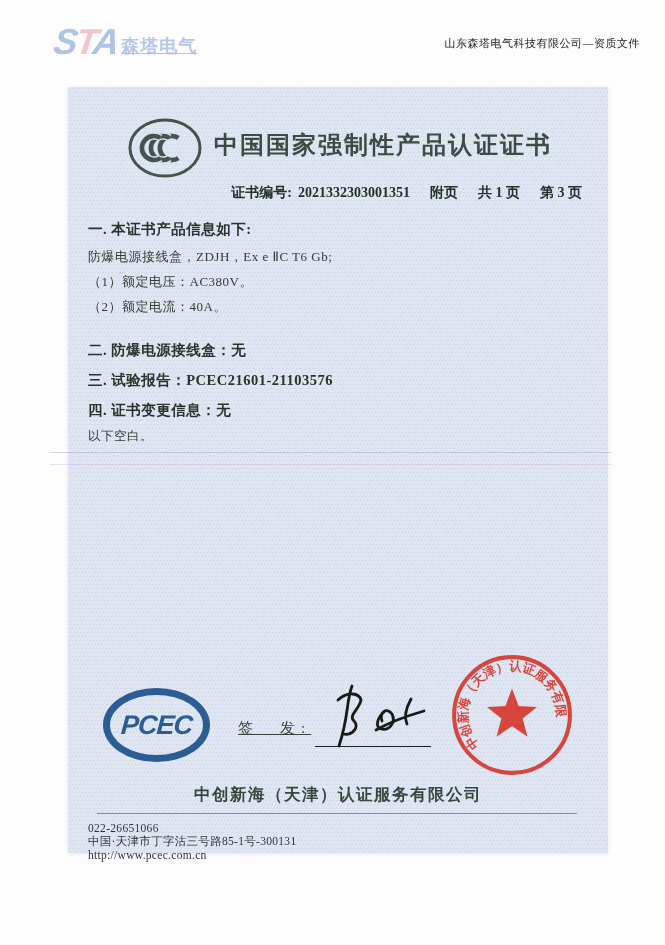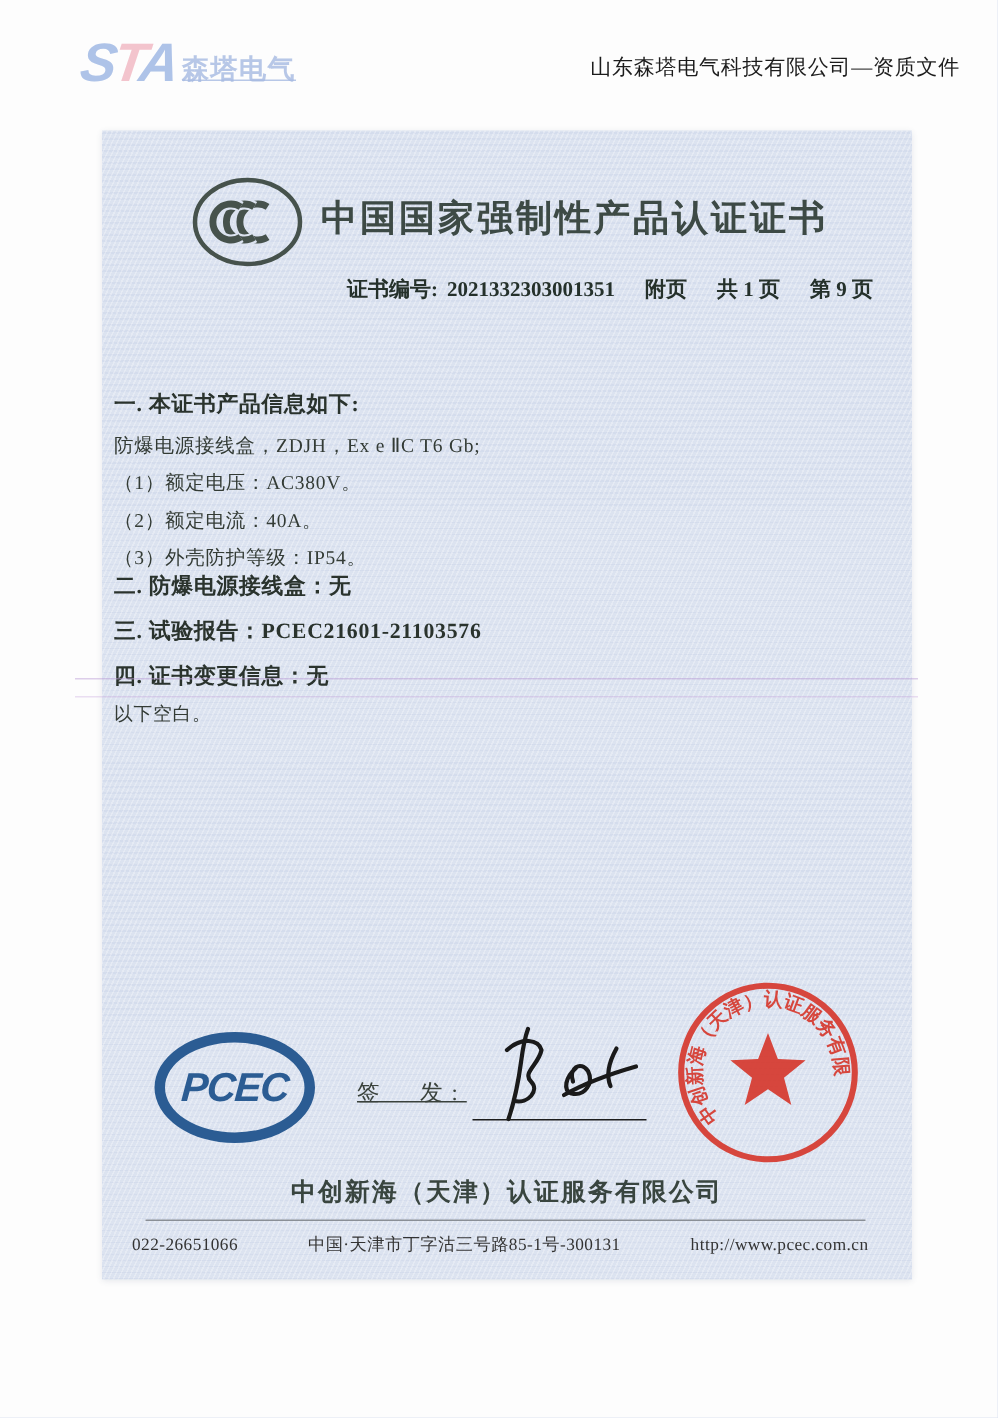--- a/index.html
+++ b/index.html
@@ -27,21 +27,21 @@
   .sta-t{color:rgba(242,190,200,.9);}
   .logo-cn{
     font-family:"Liberation Sans",sans-serif;
     font-weight:700;font-size:18px;line-height:26px;
     color:rgba(165,185,225,.8);letter-spacing:1px;
     padding-bottom:3px;
     text-decoration:underline;
   }
   .hdr-label{
     position:absolute;top:36px;right:25px;
-    font-size:14px;color:#1c1c1c;letter-spacing:.5px;
+    font-size:11px;color:#1c1c1c;letter-spacing:.5px;
     font-family:"Liberation Serif",serif;
   }
 
   
   .paper{
     position:absolute;left:68px;top:87px;width:540px;height:766px;
     background-color:#dce3f0;
     background-image:
       repeating-linear-gradient(115deg, rgba(255,255,255,.28) 0 1px, transparent 1px 3px),
       repeating-linear-gradient(0deg, rgba(178,192,222,.18) 0 1px, transparent 1px 4px);
@@ -69,22 +69,22 @@
   .certline{
     position:absolute;top:97px;left:0;right:26px;
     display:flex;justify-content:flex-end;align-items:baseline;gap:20px;
     font-weight:700;font-size:14px;color:#25312b;
     font-family:"Liberation Serif",serif;white-space:nowrap;
   }
   .certline .lbl{margin-right:6px;}
 
   
   .bline{
-    position:absolute;left:8px;right:16px;
-    font-size:13px;color:#333b35;letter-spacing:.5px;white-space:nowrap;margin-top:40px;
+    position:absolute;left:20px;right:16px;
+    font-size:13px;color:#333b35;letter-spacing:.5px;white-space:nowrap;
   }
   .bline.strong{font-weight:700;font-size:14.5px;color:#2a332d;}
   .bl0{top:133px;} .bl1{top:161px;} .bl2{top:186px;} .bl3{top:211px;}
   .bl4{top:236px;} .bl5{top:254px;} .bl6{top:284px;} .bl7{top:314px;}
   .bl8{top:341px;font-size:12.5px;}
 
   
   .pcec{
     position:absolute;left:35px;top:601px;width:107px;height:74px;
     border:7px solid #2b5c93;border-radius:50%;
@@ -121,21 +121,21 @@
     font-size:16.5px;font-weight:600;color:#39453f;letter-spacing:1.5px;
   }
   .divider{
     position:absolute;top:726px;left:29px;width:480px;height:0;
     border-top:1px solid #8a8f96;
   }
   .pfooter{
     position:absolute;top:735px;left:20px;right:29px;
     display:flex;justify-content:space-between;align-items:baseline;
     font-size:11.5px;color:#333;letter-spacing:.3px;
-    font-family:"Liberation Serif",serif;white-space:nowrap;
+    font-family:"Liberation Serif",serif;white-space:nowrap;flex-direction:column;
   }
 </style>
 </head>
 <body>
 
 <div class="page">
 
   <div class="hdr-logo">
     <span class="sta-word"><span class="sta-s">S</span><span class="sta-t">T</span><span class="sta-a">A</span></span>
     <span class="logo-cn">森塔电气</span>
@@ -155,28 +155,27 @@
         <path d="M 34.4 20.9 A 12 12 0 1 0 34.4 41.1" stroke="#46524c" stroke-width="4.6"></path>
       </g>
     </svg>
 
     <div class="cert-title">中国国家强制性产品认证证书</div>
 
     <div class="certline">
       <span><span class="lbl">证书编号:</span><span>2021332303001351</span></span>
       <span>附页</span>
       <span>共 1 页</span>
-      <span>第 9 页</span>
+      <span>第 3 页</span>
     </div>
 
     <div class="bline strong bl0">一. 本证书产品信息如下:</div>
     <div class="bline bl1">防爆电源接线盒，ZDJH，Ex e ⅡC T6 Gb;</div>
     <div class="bline bl2">（1）额定电压：AC380V。</div>
     <div class="bline bl3">（2）额定电流：40A。</div>
-    <div class="bline bl4">（3）外壳防护等级：IP54。</div>
     <div class="bline strong bl5">二. 防爆电源接线盒：无</div>
     <div class="bline strong bl6">三. 试验报告：PCEC21601-21103576</div>
     <div class="bline bl8">以下空白。</div>
     <div class="bline strong bl7">四. 证书变更信息：无</div>
 
     <div class="pcec">
       <span>PCEC</span>
     </div>
 
     <div class="sign-label">签　发:</div>

